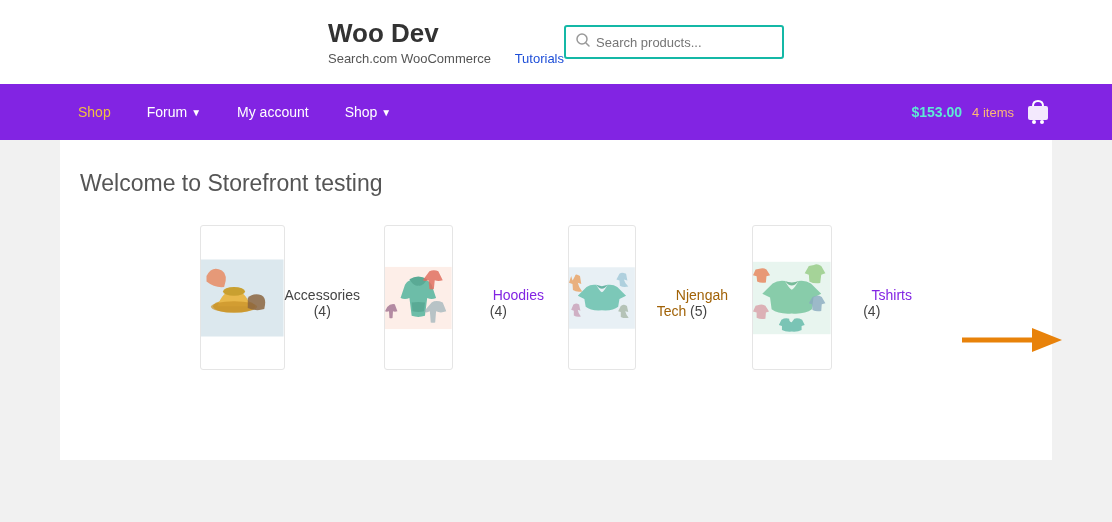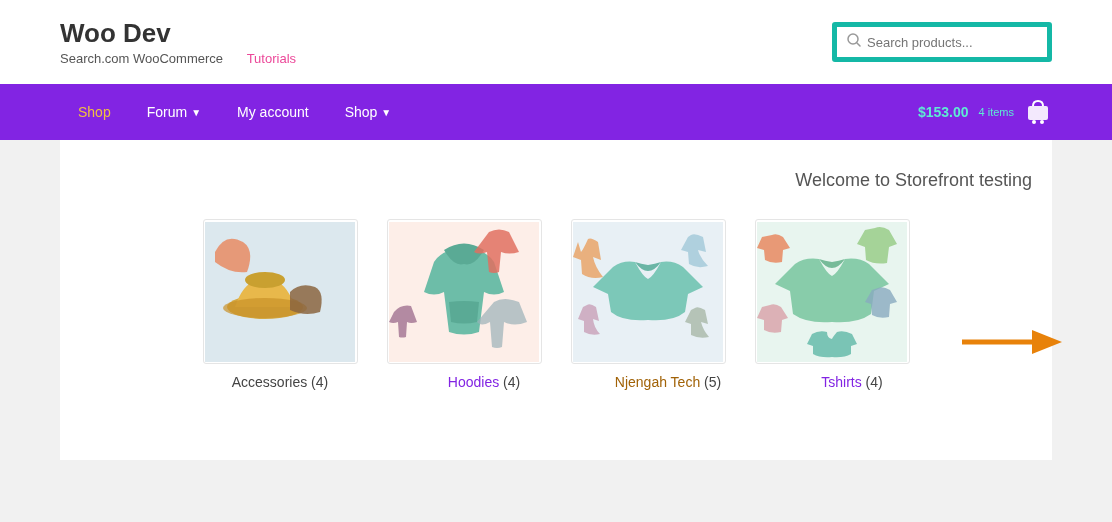--- a/index.html
+++ b/index.html
@@ -1,44 +1,44 @@
 <!DOCTYPE html>
 <html><head>
   <meta charset="utf-8">
   <style>
     * { margin: 0; padding: 0; box-sizing: border-box; }
     body { font-family: -apple-system, BlinkMacSystemFont, 'Segoe UI', sans-serif; background: #f1f1f1; min-width: 1112px; }
 
     
-    .header { background: #fff; padding: 18px 60px; display: flex; align-items: center; justify-content: space-between; }
+    .header { background: #fff; padding: 18px 60px; display: flex; align-items: center; justify-content: center; }
     .site-title { font-size: 26px; font-weight: 700; color: #333; }
     .site-tagline { font-size: 13px; color: #555; margin-top: 2px; }
-    .site-tagline a { color: #ec4899; text-decoration: none; margin-left: 20px; }
-    .search-box { display: flex; align-items: center; border: 5px solid #14b8a6; border-radius: 3px; padding: 6px 10px; width: 220px; background: #fff; }
+    .site-tagline a { color: #1d4ed8; text-decoration: none; margin-left: 20px; }
+    .search-box { display: flex; align-items: center; border: 2px solid #14b8a6; border-radius: 3px; padding: 6px 10px; width: 220px; background: #fff; }
     .search-box input { border: none; outline: none; font-size: 13px; color: #999; width: 100%; }
     .search-icon-svg { color: #999; margin-right: 6px; flex-shrink: 0; }
 
     
     .nav { background: #8224e3; padding: 0 60px; display: flex; align-items: center; min-height: 56px; }
     .nav-items { display: flex; align-items: center; flex: 1; gap: 0; }
     .nav-item { color: #fff; font-size: 14px; padding: 18px 18px; cursor: pointer; display: flex; align-items: center; gap: 4px; text-decoration: none; }
     .nav-item.active { color: #f0c040; }
     .nav-chevron { font-size: 10px; color: #fff; }
     .nav-cart { margin-left: auto; display: flex; align-items: center; gap: 10px; }
     .cart-amount { color: #5eead4; font-size: 14px; font-weight: 600; }
-    .cart-items-label { color: #5eead4; font-size: 11px; }
+    .cart-items-label { color: #fdba74; font-size: 13px; }
     .cart-icon { color: #fff; font-size: 20px; }
 
     
     .content { background: #fff; margin: 0 60px; padding: 30px 20px; min-height: 320px; }
-    .welcome-title { text-align: right; font-size: 18px; color: #555; font-weight: 400; margin-bottom: 28px; }
+    .welcome-title { text-align: left; font-size: 23px; color: #555; font-weight: 400; margin-bottom: 28px; }
 
     
     .product-grid { display: flex; justify-content: center; gap: 24px; align-items: flex-start; position: relative; }
-    .product-card { display: flex; flex-direction: column; align-items: center; width: 160px; }
+    .product-card { display: flex; align-items: center; width: 160px; }
     .product-img { width: 155px; height: 145px; border: 1px solid #e5e5e5; border-radius: 3px; overflow: hidden; display: flex; align-items: center; justify-content: center; margin-bottom: 10px; }
     .product-img svg { width: 150px; height: 140px; }
     .product-label { font-size: 14px; color: #444; text-align: center; }
     .product-label a { color: #8224e3; text-decoration: none; padding-left: 40px; }
     .product-label .plain { color: #444; }
 
     
     .footer-spacer { background: #f1f1f1; height: 40px; }
   </style>
 </head>

